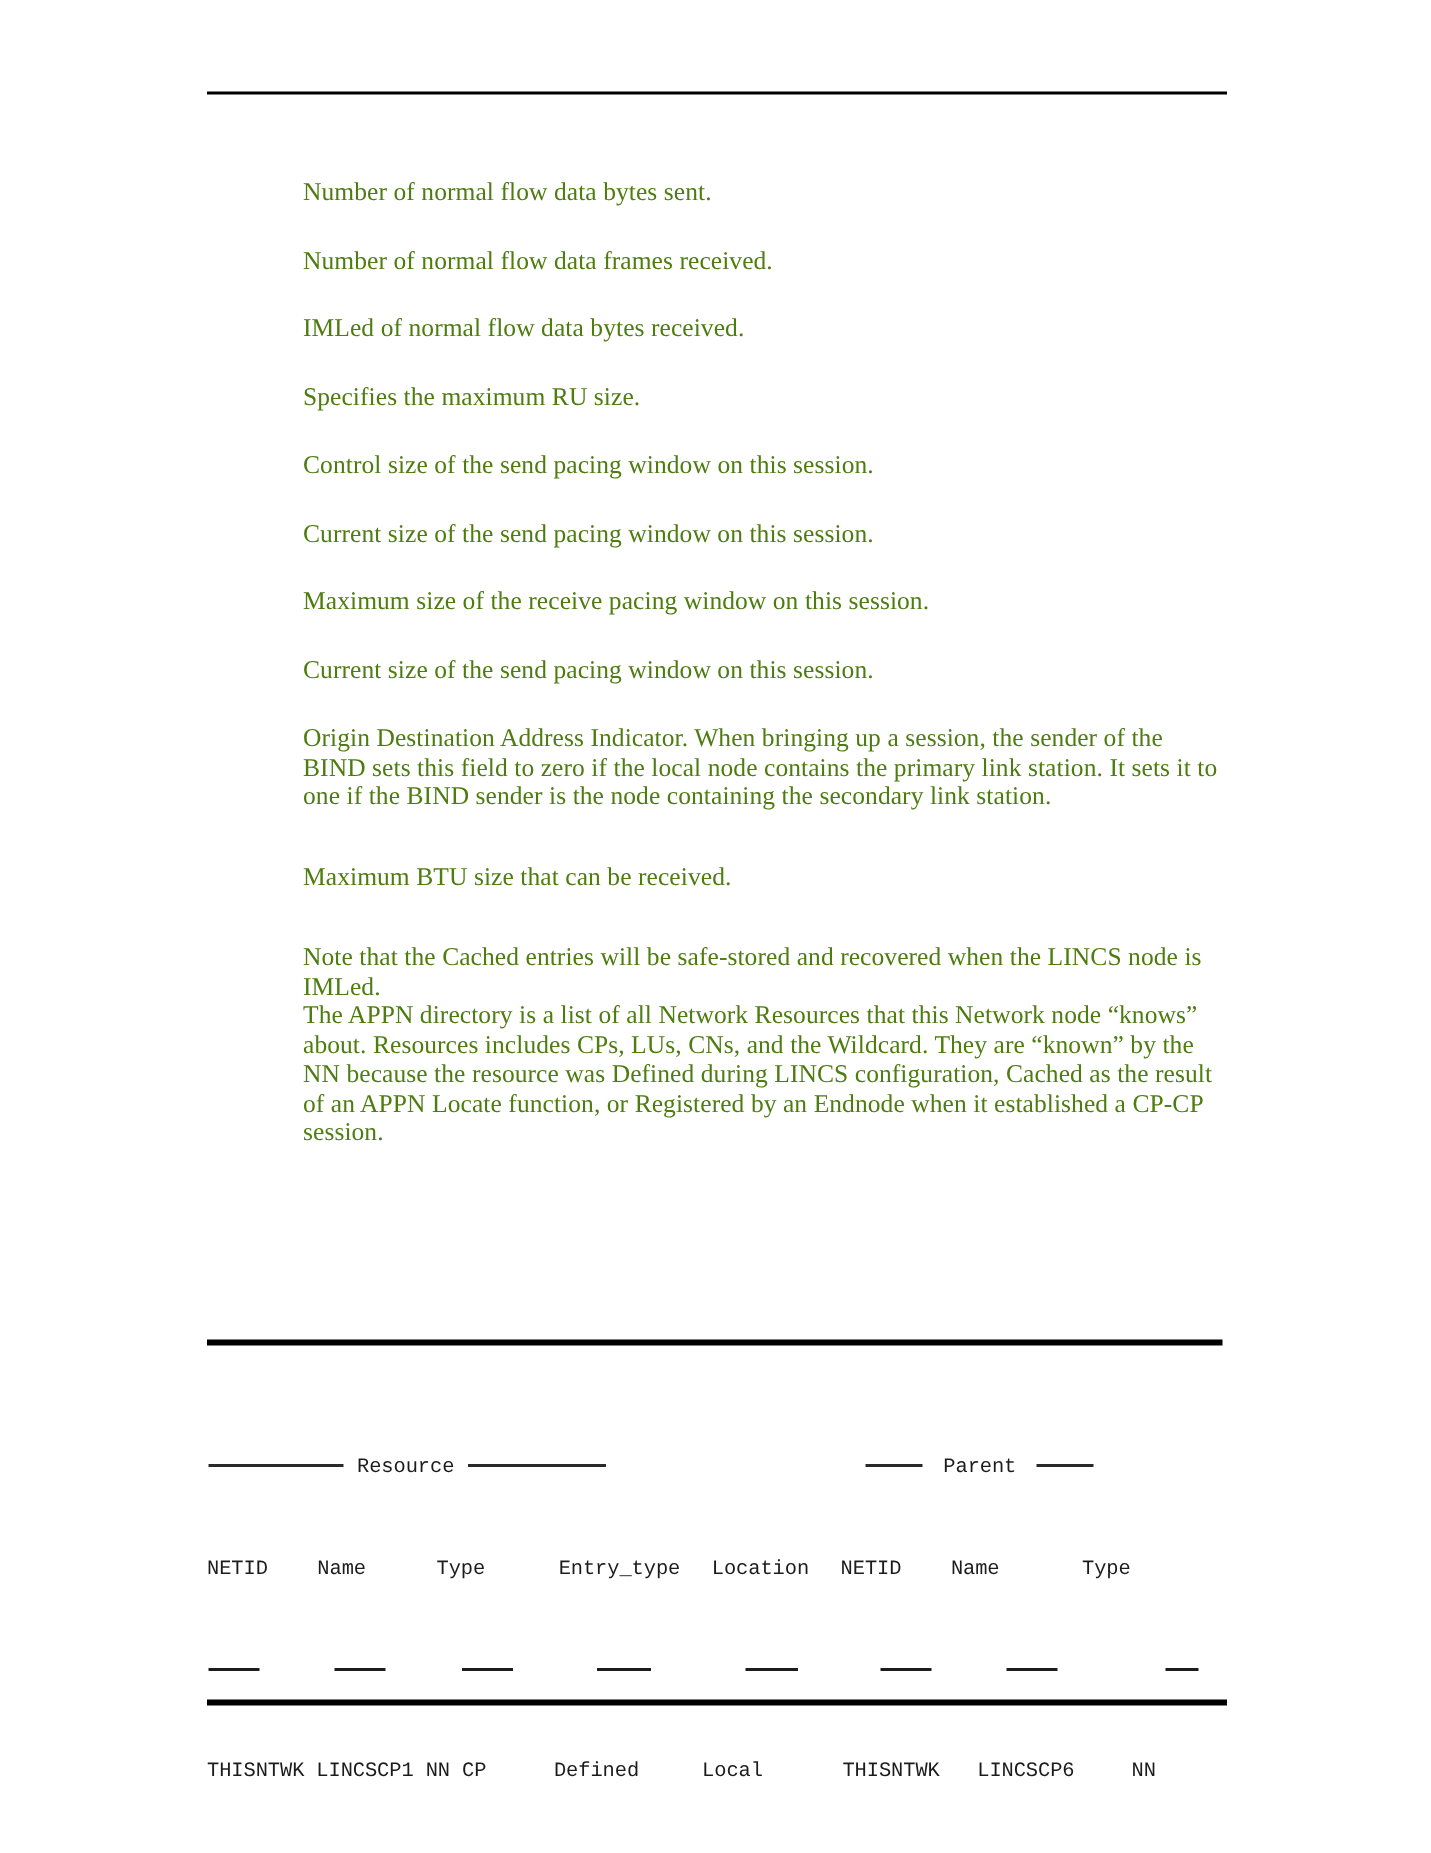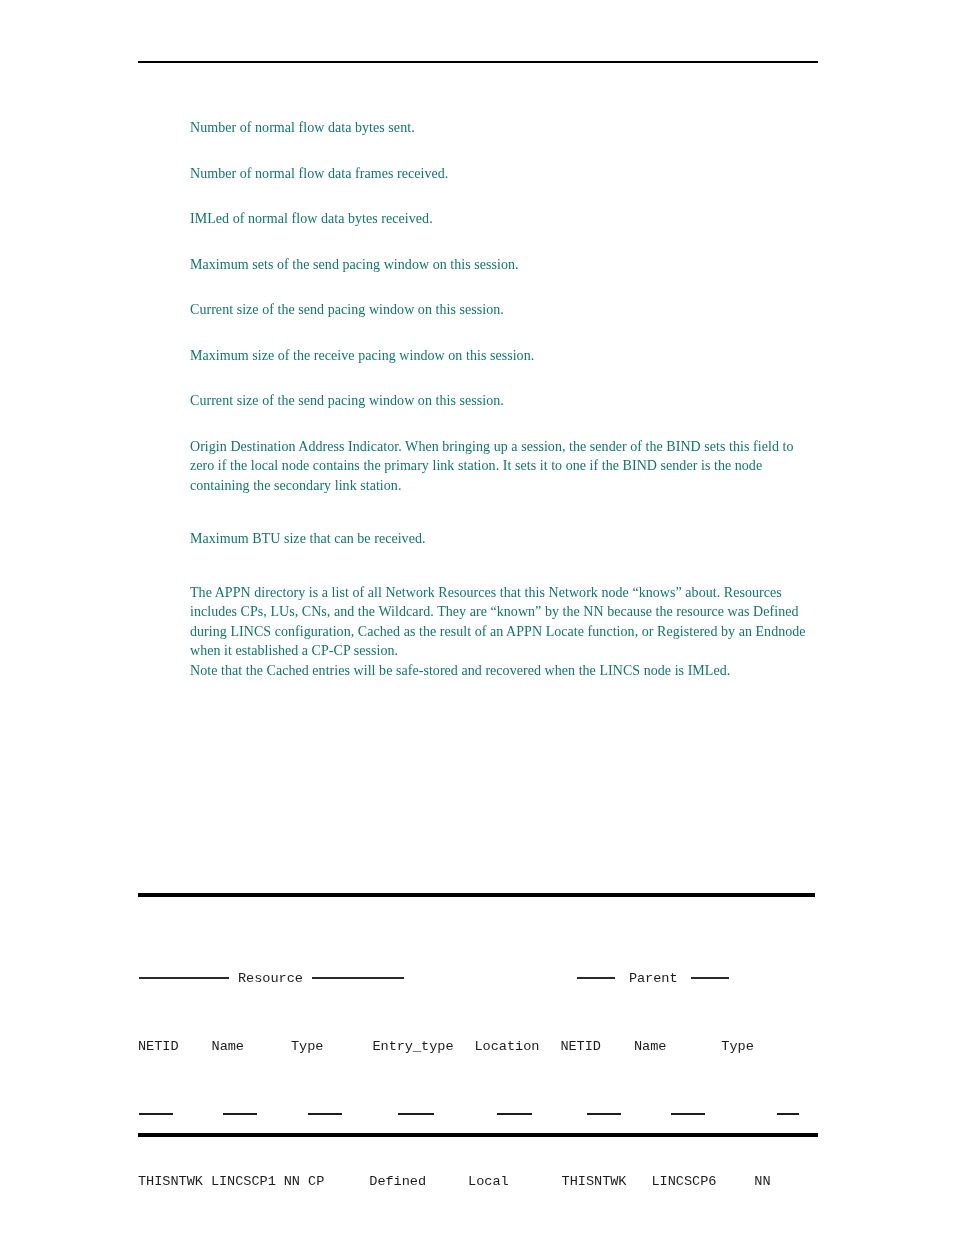--- a/index.html
+++ b/index.html
@@ -39,25 +39,25 @@
   }
 
   
   .prose {
     position: absolute;
     left: 186px;
     top: 118px;
     width: 632px;
   }
   .para {
-    font-size: 14px;
+    font-size: 17px;
     line-height: 19.5px;
     text-align: left;
-    margin: 0 0 26px 4px;
-    color: #0f766e;
+    margin: 0 0 26px 16px;
+    color: #4d7c0f;
     letter-spacing: 0.05px;
   }
   .para.tight {
     margin-bottom: 0;
   }
   .para.block {
     margin-bottom: 0px;
   }
   .para-gap-lg { margin-bottom: 34px; }
 
@@ -103,28 +103,29 @@
 <body>
 
 <div class="page">
 
   <div class="rule-top"></div>
 
   <div class="prose">
     <p class="para">Number of normal flow data bytes sent.</p>
     <p class="para">Number of normal flow data frames received.</p>
     <p class="para">IMLed of normal flow data bytes received.</p>
-    <p class="para">Maximum sets of the send pacing window on this session.</p>
+    <p class="para">Specifies the maximum RU size.</p>
+    <p class="para">Control size of the send pacing window on this session.</p>
     <p class="para">Current size of the send pacing window on this session.</p>
     <p class="para">Maximum size of the receive pacing window on this session.</p>
     <p class="para">Current size of the send pacing window on this session.</p>
     <p class="para para-gap-lg">Origin Destination Address Indicator. When bringing up a session, the sender of the BIND sets this field to zero if the local node contains the primary link station. It sets it to one if the BIND sender is the node containing the secondary link station.</p>
     <p class="para para-gap-lg">Maximum BTU size that can be received.</p>
+    <p class="para tight">Note that the Cached entries will be safe-stored and recovered when the LINCS node is IMLed.</p>
     <p class="para block">The APPN directory is a list of all Network Resources that this Network node “knows” about. Resources includes CPs, LUs, CNs, and the Wildcard. They are “known” by the NN because the resource was Defined during LINCS configuration, Cached as the result of an APPN Locate function, or Registered by an Endnode when it established a CP-CP session.</p>
-    <p class="para tight">Note that the Cached entries will be safe-stored and recovered when the LINCS node is IMLed.</p>
   </div>
 
   <div class="screen">
     <div class="screen-top-rule"></div>
 
     <div class="term">
 
 
       <span class="term-row"><span class="spacer" style="width:1px"></span><span class="rule-seg" style="width:90px"></span><span class="spacer" style="width:9px"></span><span>Resource</span><span class="spacer" style="width:9px"></span><span class="rule-seg" style="width:92px"></span><span class="spacer" style="width:173px"></span><span class="rule-seg" style="width:38px"></span><span class="spacer" style="width:14px"></span><span>Parent</span><span class="spacer" style="width:13px"></span><span class="rule-seg" style="width:38px"></span></span>
 

